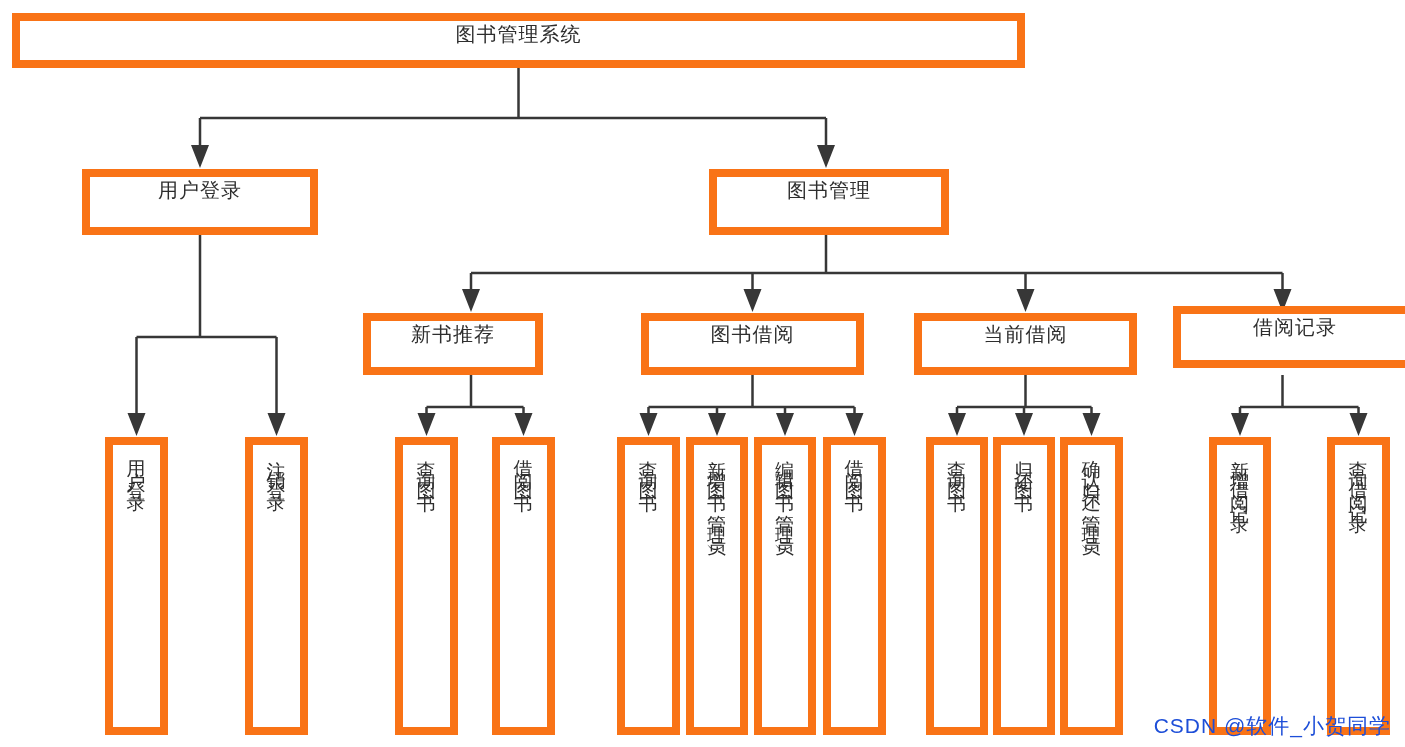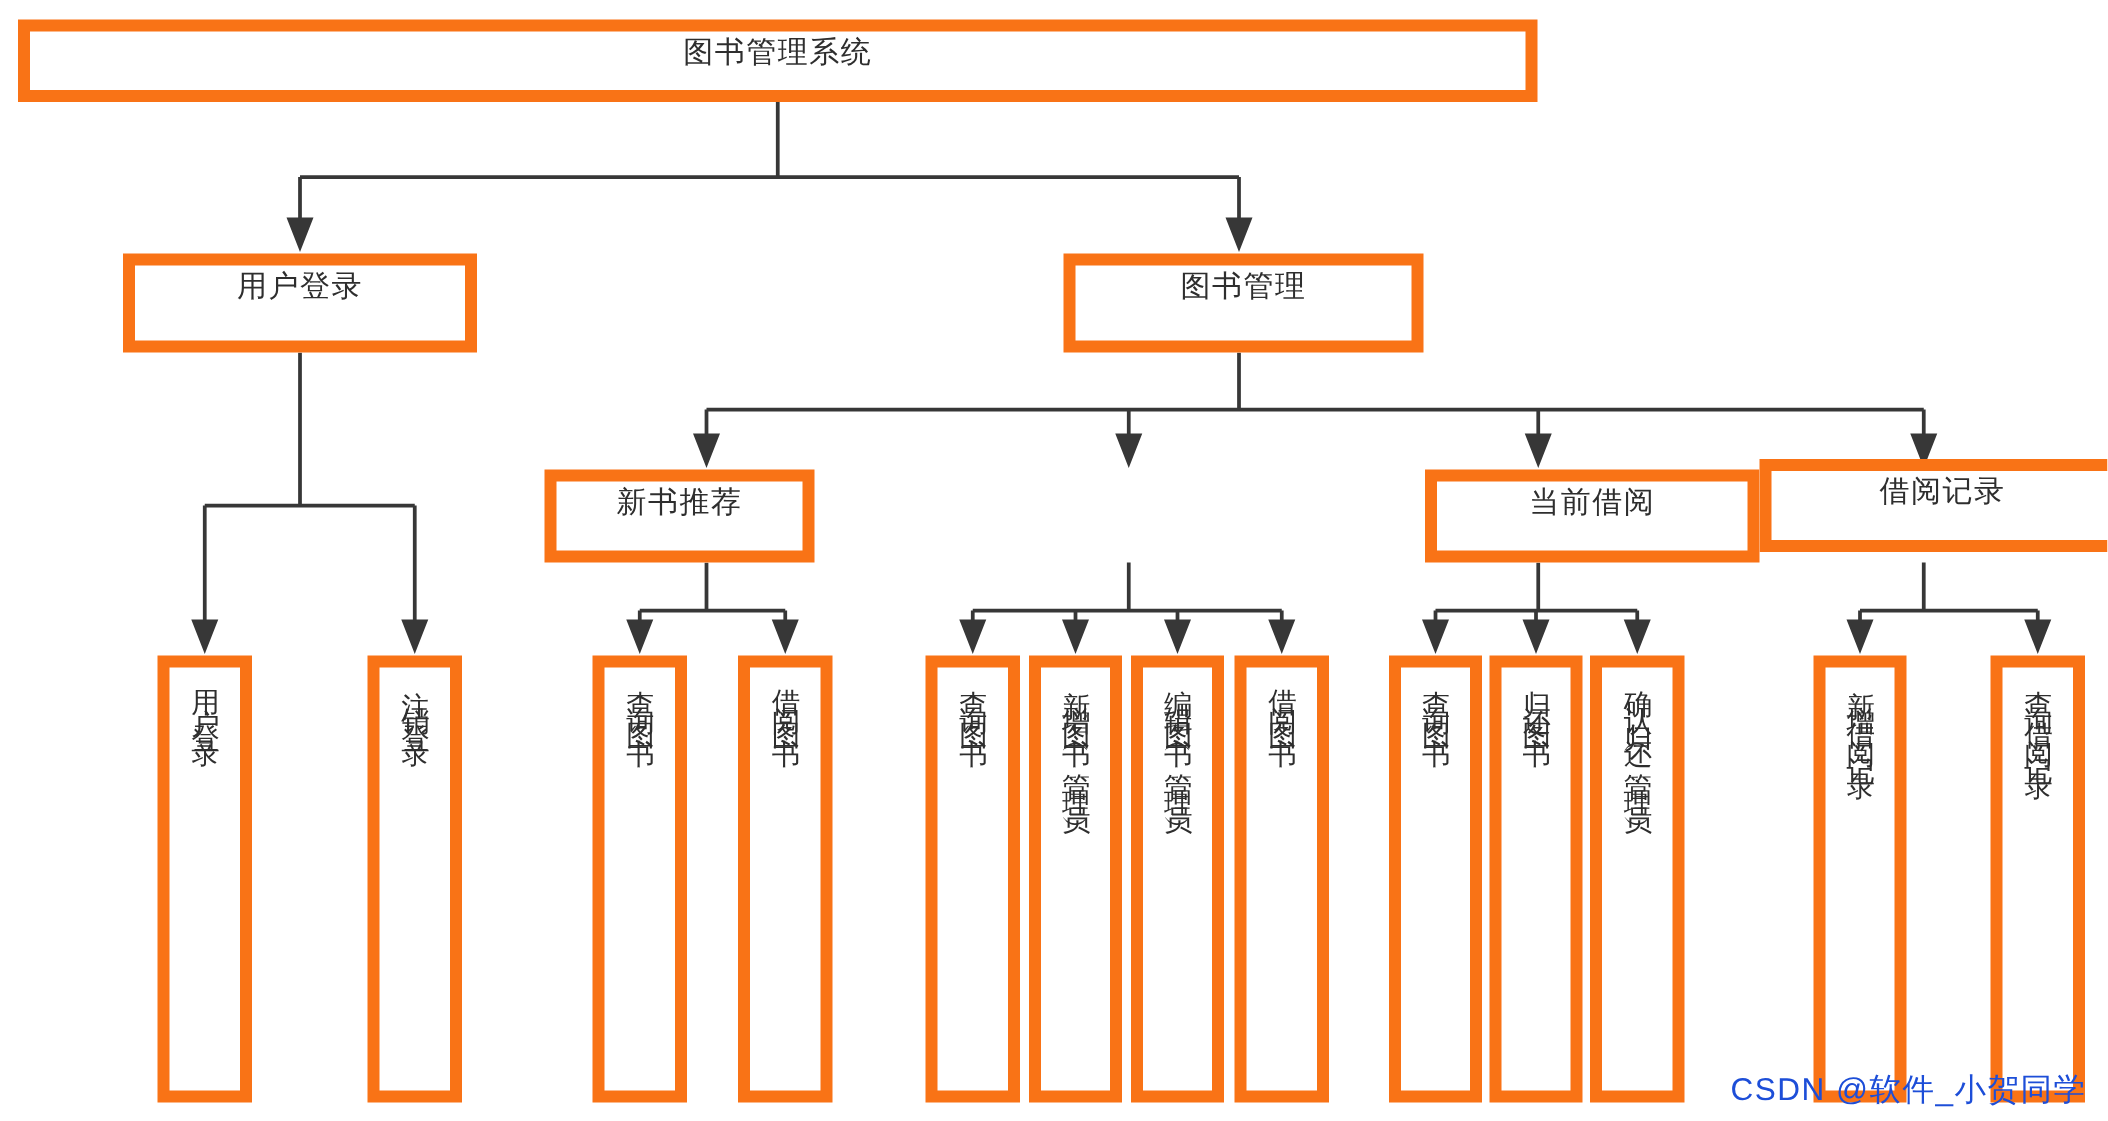--- a/index.html
+++ b/index.html
@@ -31,21 +31,21 @@
     white-space:nowrap;
   }
   
   .n-root   {left:12px;  top:13px;  width:1013px; height:55px;}
   
   .n-login  {left:82px;  top:169px; width:236px;  height:66px;}
   .n-mgmt   {left:709px; top:169px; width:240px;  height:66px;}
   
   .n-newrec {left:363px; top:313px; width:180px;  height:62px;}
   .n-borrow {left:641px; top:313px; width:223px;  height:62px;}
-  .n-current{left:914px; top:313px; width:223px;  height:62px;margin-left:36px;}
+  .n-current{left:914px; top:313px; width:223px;  height:62px;}
   .n-records{left:1173px;top:306px; width:244px;  height:62px;}
   
   .leaf{top:437px;height:298px;}
   .n-l1 {left:105px; width:63px;}
   .n-l2 {left:245px; width:63px;}
   .n-l3 {left:395px; width:63px;}
   .n-l4 {left:492px; width:63px;}
   .n-l5 {left:617px; width:63px;}
   .n-l6 {left:686px; width:62px;}
   .n-l7 {left:754px; width:62px;}
@@ -109,20 +109,23 @@
   <div class="node h n-login">
     <span>用户登录</span>
   </div>
   <div class="node h n-mgmt">
     <span>图书管理</span>
   </div>
 
   <div class="node h n-newrec">
     <span>新书推荐</span>
   </div>
+  <div class="node h n-borrow">
+    <span>图书借阅</span>
+  </div>
   <div class="node h n-current">
     <span>当前借阅</span>
   </div>
   <div class="node h n-records">
     <span>借阅记录</span>
   </div>
 
   <div class="node v leaf n-l1">
     <span>用户登录</span>
   </div>

